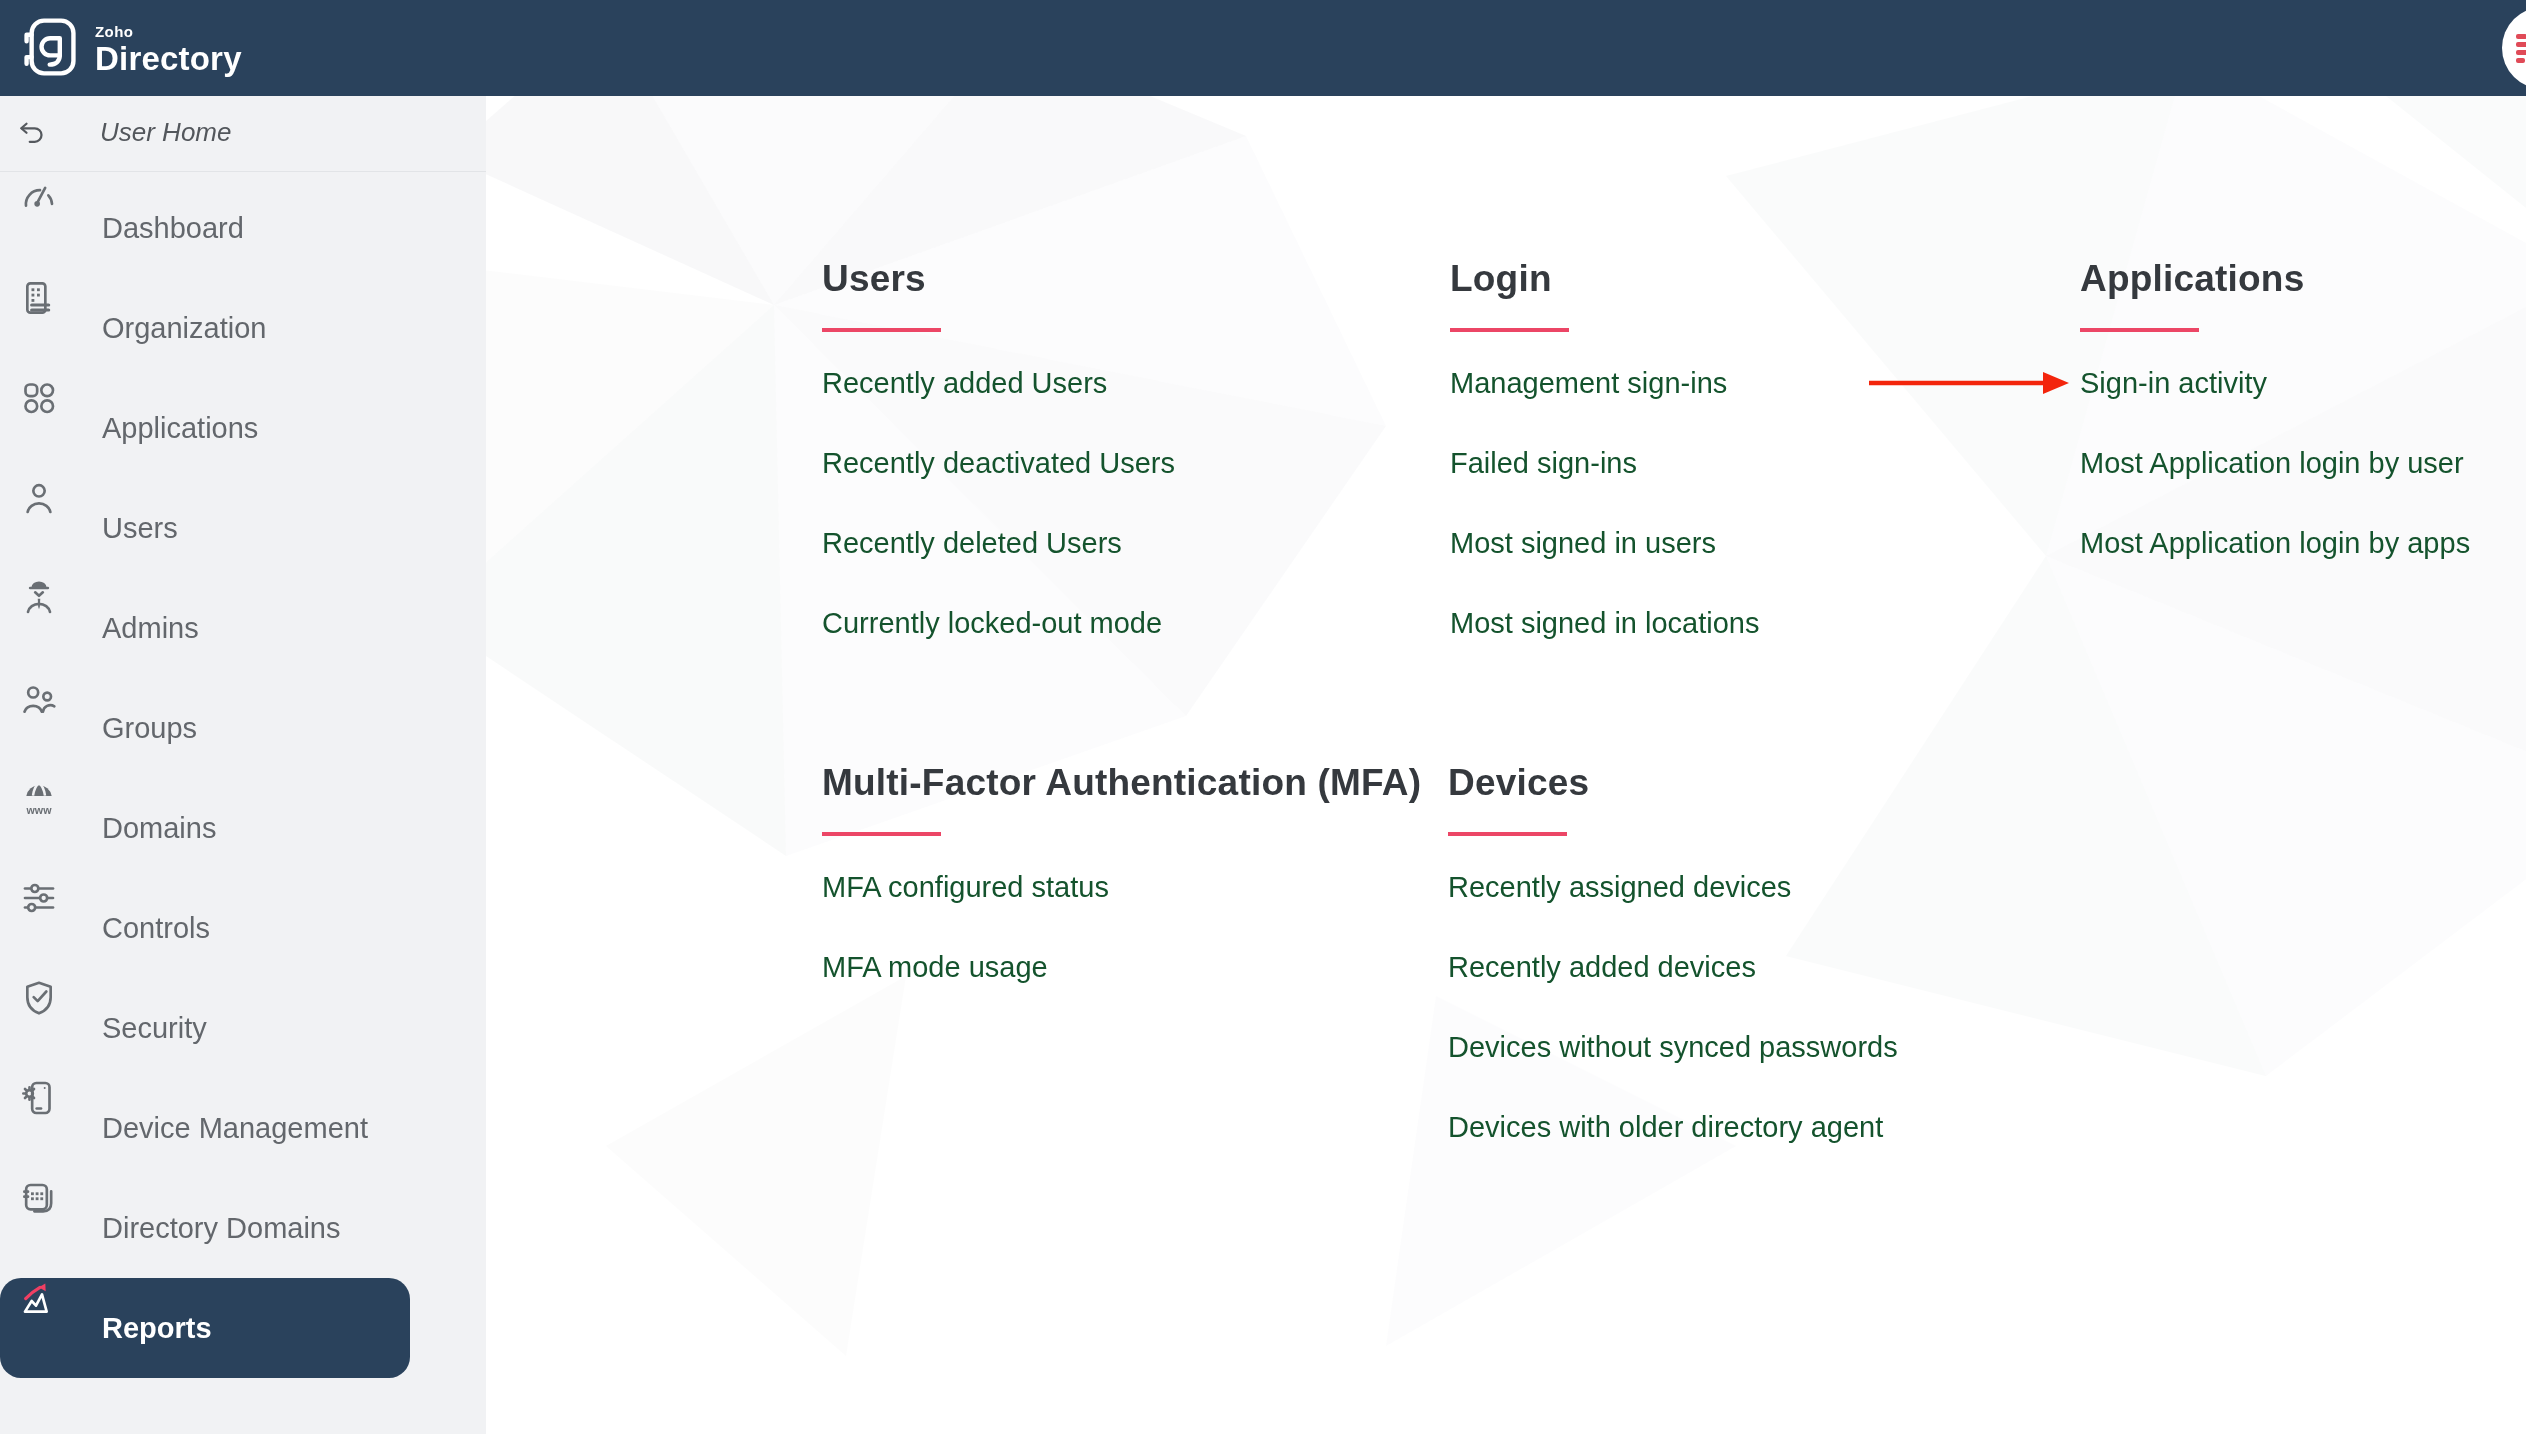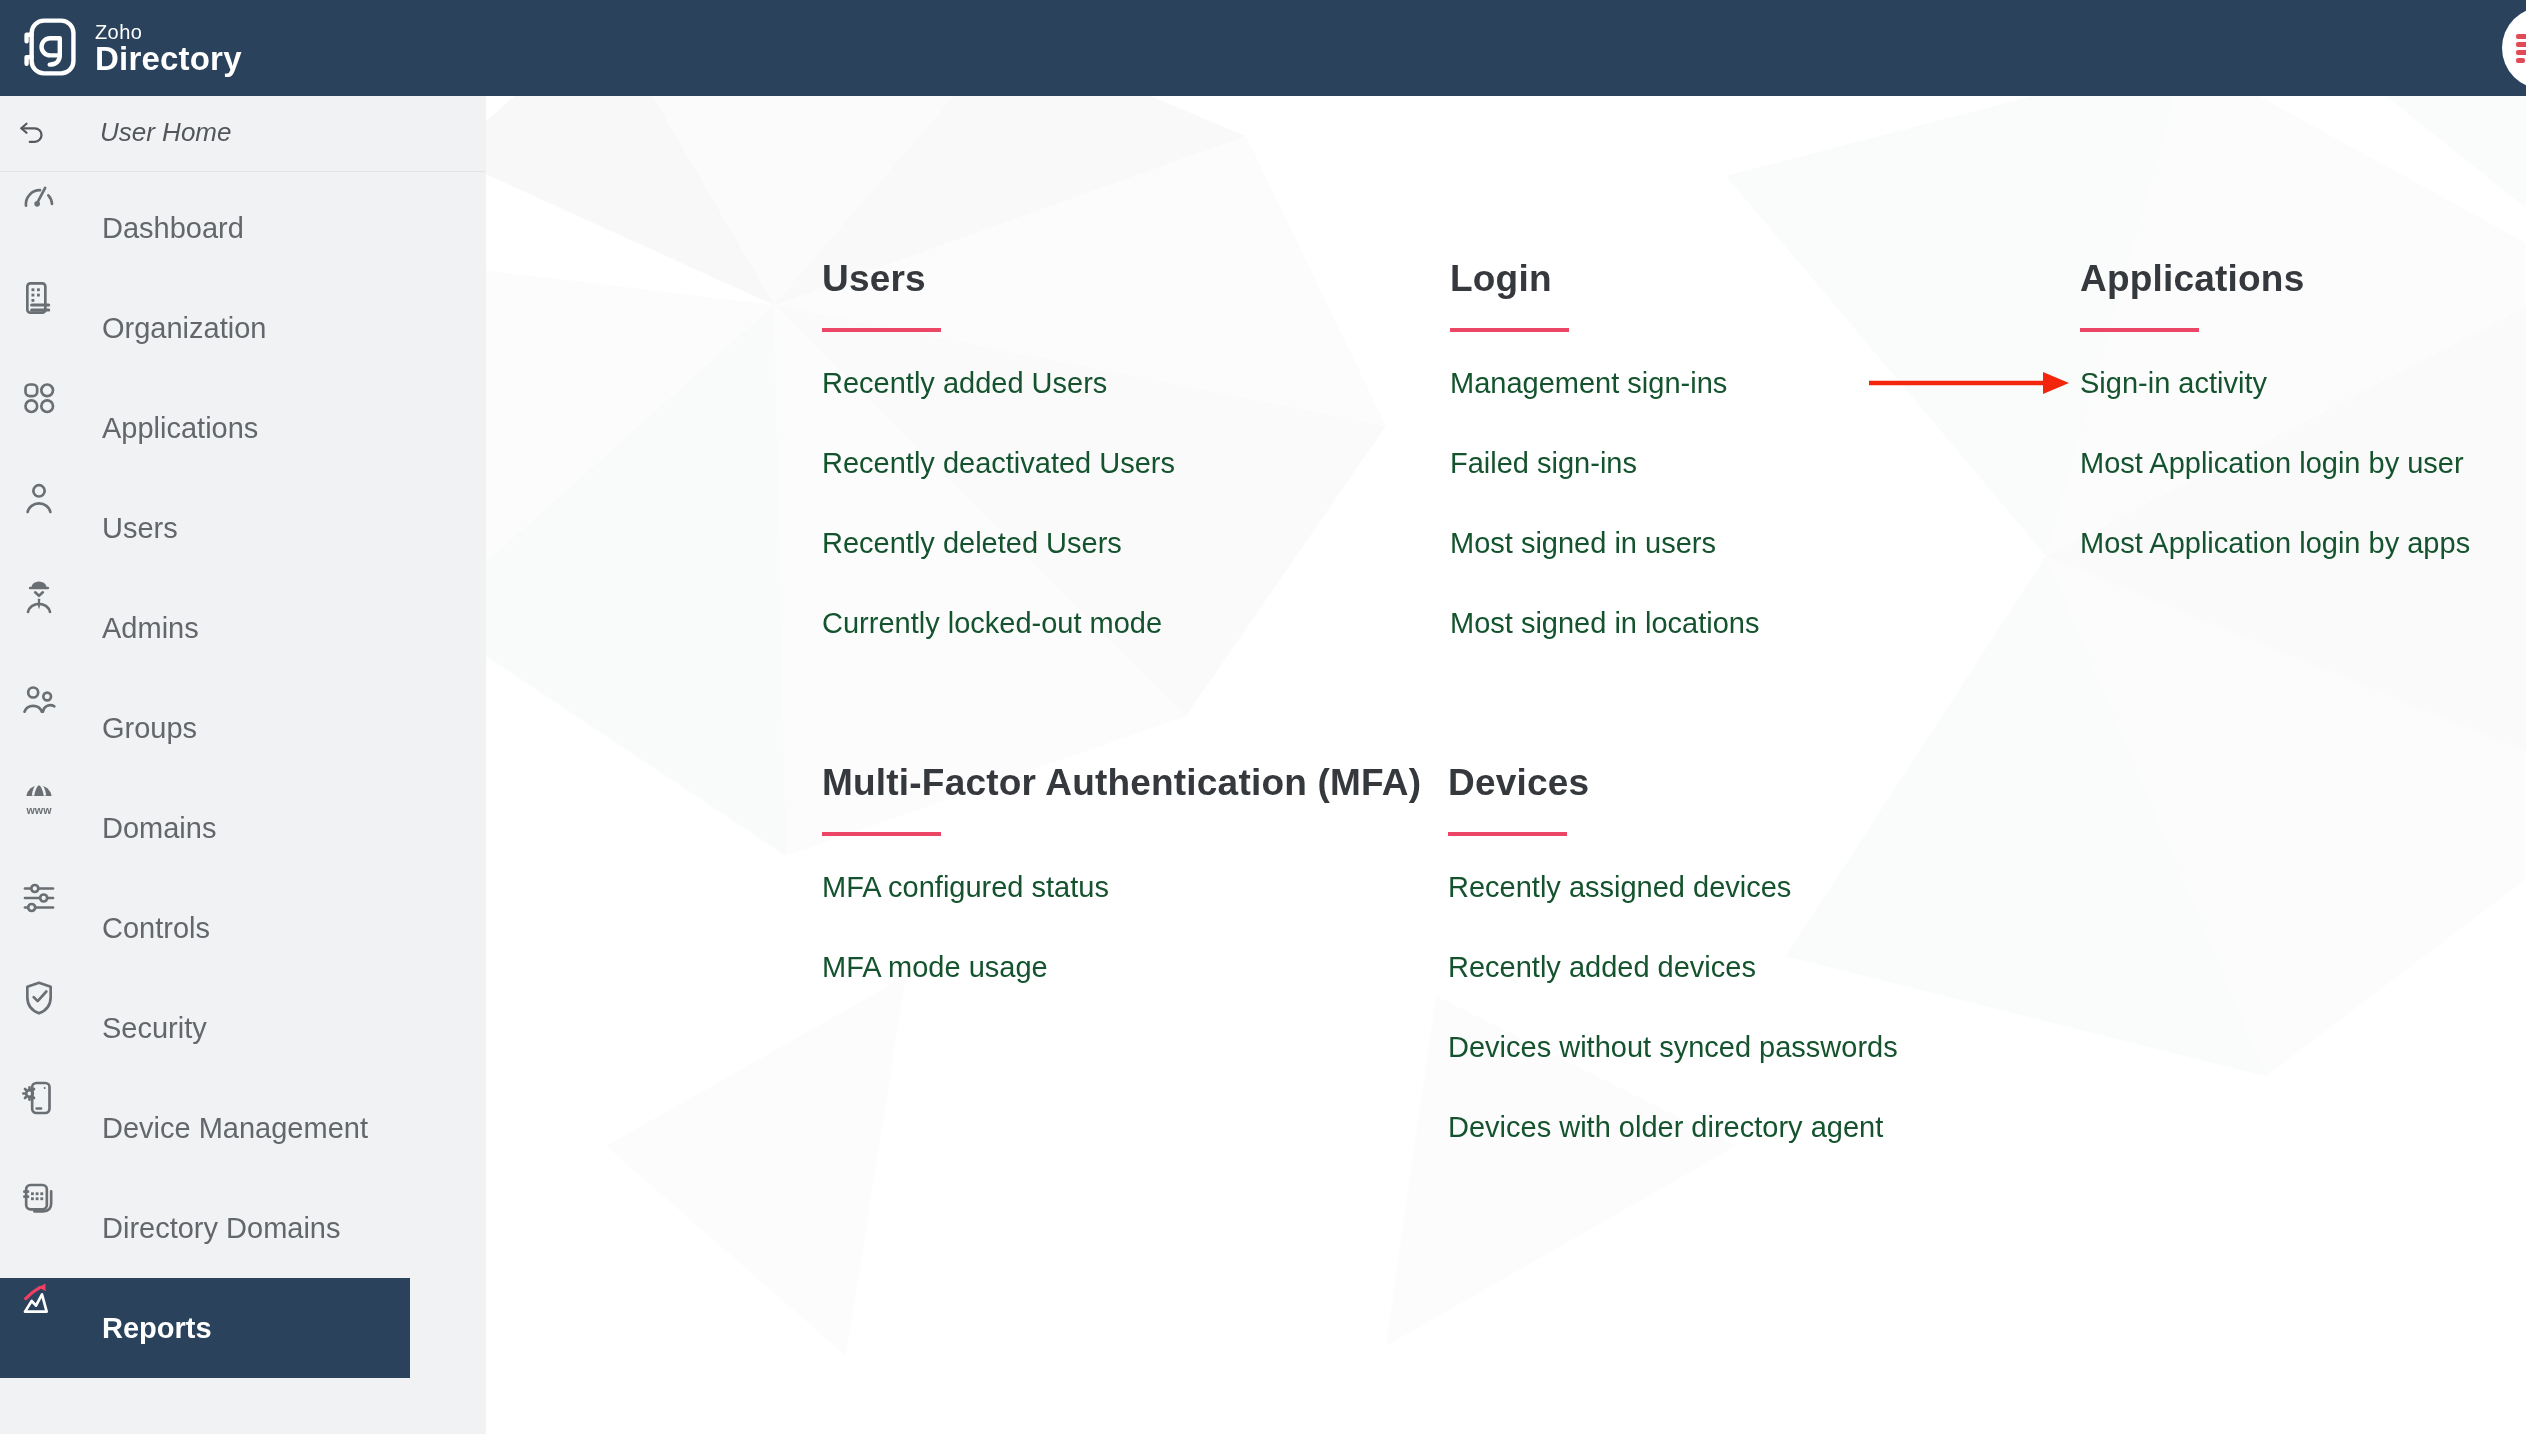--- a/index.html
+++ b/index.html
@@ -5,35 +5,35 @@
   html,body{margin:0;padding:0;background:#fff;}
   #screen{
     position:relative;width:2526px;height:1434px;overflow:hidden;
     font-family:"Liberation Sans",sans-serif;background:#fff;
     -webkit-font-smoothing:antialiased;
   }
   
   .topbar{position:absolute;left:0;top:0;width:2526px;height:96px;background:#2a425c;}
   .brand{position:absolute;left:22px;top:14px;display:flex;align-items:center;}
   .brand-text{margin-left:15px;color:#fff;}
-  .brand-small{font-size:20px;font-weight:400;letter-spacing:.4px;line-height:18px;}
+  .brand-small{font-size:15px;font-weight:700;letter-spacing:.4px;line-height:18px;}
   .brand-big{font-size:33px;font-weight:700;letter-spacing:.2px;line-height:34px;margin-top:1px;}
   .avatar{position:absolute;left:2502px;top:7px;width:82px;height:82px;border-radius:50%;background:#fff;}
   .avatar .bars{position:absolute;left:14px;top:27px;}
   .avatar .bars div{background:#e04a57;border-radius:2px;height:5px;margin-bottom:3px;}
   
   .sidebar{position:absolute;left:0;top:96px;width:486px;height:1338px;background:#f1f2f4;}
   .user-home{position:absolute;left:0;top:0;width:486px;height:75px;cursor:pointer;}
   .user-home .ic{position:absolute;left:15px;top:22px;color:#55595e;}
   .user-home .lbl{position:absolute;left:100px;top:21px;font-size:26px;font-style:italic;color:#53575c;}
   .side-divider{position:absolute;left:0;top:75px;width:486px;height:1px;background:#e2e4e7;}
   .nav-item{position:absolute;left:0;width:410px;height:100px;cursor:pointer;}
   .nav-item .ic{position:absolute;left:10px;top:0;width:58px;height:100px;display:flex;align-items:flex-start;justify-content:center;color:#6a6f74;}
   .nav-item .lbl{position:absolute;left:102px;top:0;height:100px;display:flex;align-items:center;font-size:29px;color:#63676c;}
-  .nav-item.active{background:#2a425c;}
+  .nav-item.active{background:#2a425c;border-radius:21px;}
   .nav-item.active .lbl{color:#ffffff;font-weight:600;}
   .collapse-tab{position:absolute;left:486px;top:722px;width:25px;height:62px;background:#fff;
     border:2px solid #c9ccd0;border-left:none;border-radius:0 10px 10px 0;box-sizing:border-box;cursor:pointer;
     display:flex;align-items:center;justify-content:center;}
   .collapse-tab .tri{width:0;height:0;border-top:7px solid transparent;border-bottom:7px solid transparent;border-right:9px solid #8d9195;}
   
   .main{position:absolute;left:486px;top:96px;width:2040px;height:1338px;background:#fff;}
   .pattern{position:absolute;left:0;top:0;}
   .section{position:absolute;}
   .section h2{margin:0;font-size:37px;line-height:44px;font-weight:700;color:#35393e;letter-spacing:.2px;white-space:nowrap;}

